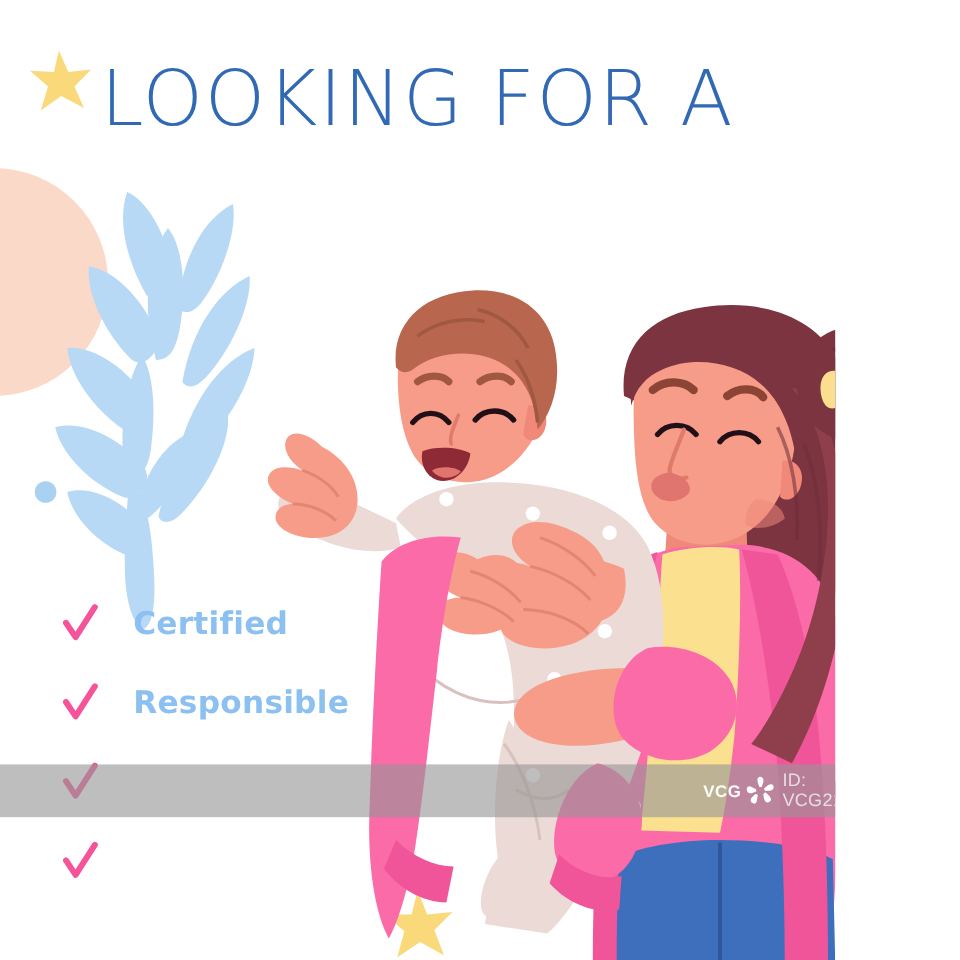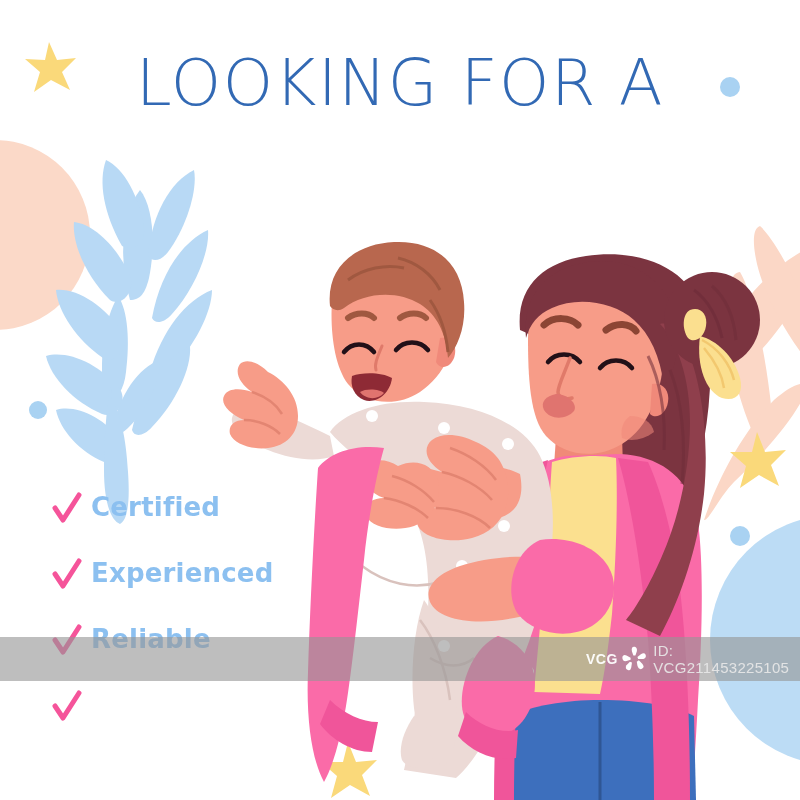--- a/index.html
+++ b/index.html
@@ -1,21 +1,21 @@
 <!DOCTYPE html>
 <html><head>
 <meta charset="utf-8">
 <style>
   html,body{margin:0;padding:0;background:#fff;}
   body{
     font-family:"Liberation Sans","DejaVu Sans",sans-serif;
   }
   #poster{
     position:relative;
-    width:800px;height:800px;
+    width:696px;height:800px;
     background:#ffffff;
     overflow:hidden;
   }
   .layer{position:absolute;top:0;left:0;width:800px;height:800px;}
 
   
   #headline{
     position:absolute;
     left:0;right:0;top:48px;
     text-align:center;
@@ -33,23 +33,24 @@
 
   
   #checklist{
     position:absolute;
     left:52px;
     top:492px;
     z-index:7;
   }
   .check-row{
     display:flex;
-    align-items:flex-start;
+    align-items:center;
     height:56px;
     margin-bottom:10px;
+    gap:20px;
   }
   .check-mark{
     width:30px;height:34px;
     margin-right:9px;
     flex:0 0 auto;
     display:block;
   }
   .check-label{
     font-size:26px;
     font-weight:bold;
@@ -303,28 +304,27 @@
       <svg class="check-mark" viewBox="0 0 30 34">
         <path d="M3 16 L11 28 L27 3" stroke="#f5549a" stroke-width="5" fill="none" stroke-linecap="round" stroke-linejoin="round"></path>
       </svg>
       <span class="check-label">Certified</span>
     </div>
 
     <div class="check-row">
       <svg class="check-mark" viewBox="0 0 30 34">
         <path d="M3 16 L11 28 L27 3" stroke="#f5549a" stroke-width="5" fill="none" stroke-linecap="round" stroke-linejoin="round"></path>
       </svg>
-      <span class="check-label">Experienced</span>
+      <span class="check-label">Responsible</span>
     </div>
 
     <div class="check-row">
       <svg class="check-mark" viewBox="0 0 30 34">
         <path d="M3 16 L11 28 L27 3" stroke="#f5549a" stroke-width="5" fill="none" stroke-linecap="round" stroke-linejoin="round"></path>
       </svg>
-      <span class="check-label">Reliable</span>
     </div>
 
     <div class="check-row">
       <svg class="check-mark" viewBox="0 0 30 34">
         <path d="M3 16 L11 28 L27 3" stroke="#f5549a" stroke-width="5" fill="none" stroke-linecap="round" stroke-linejoin="round"></path>
       </svg>
     </div>
 
   </div>
 

